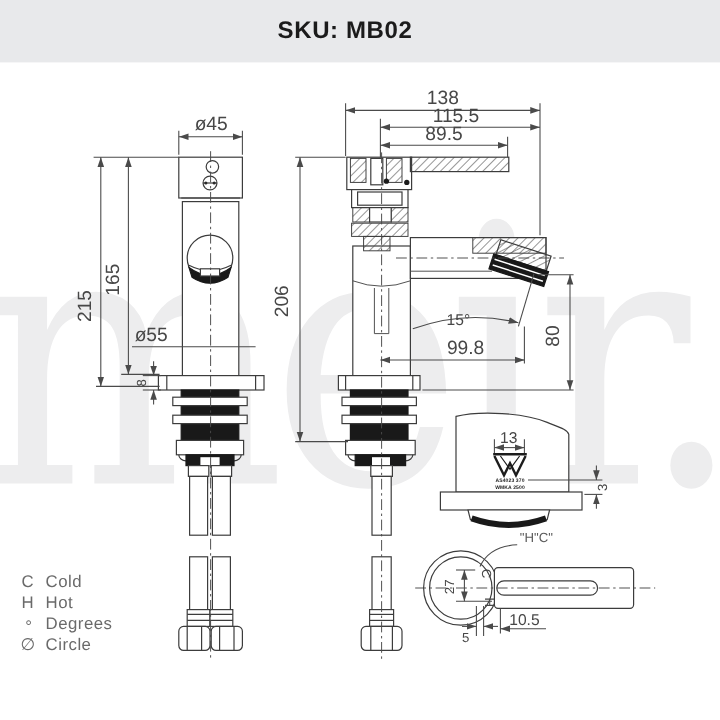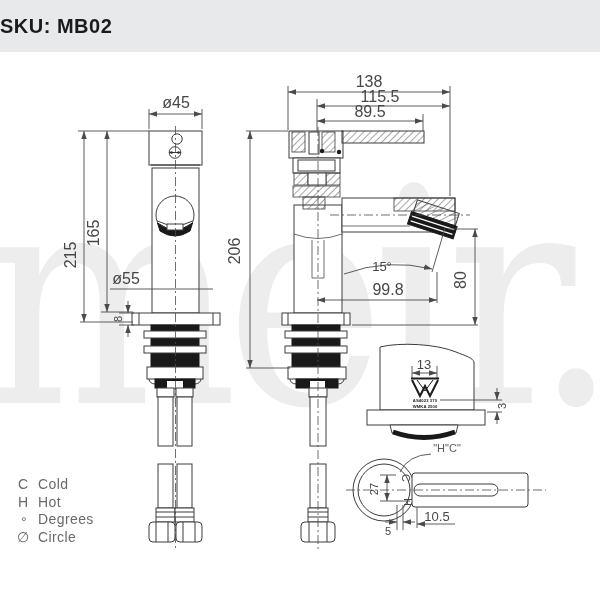--- a/index.html
+++ b/index.html
@@ -2,21 +2,21 @@
 <html><head>
 <meta charset="utf-8">
 <style>
   html,body{margin:0;padding:0;}
   body{
     width:600px;height:600px;position:relative;overflow:hidden;
     background:#ffffff;font-family:"Liberation Sans",sans-serif;
   }
   .header{
     position:absolute;left:0;top:0;width:600px;height:52px;
-    background:#e8e9eb;display:flex;align-items:center;justify-content:flex-start;
+    background:#e8e9eb;display:flex;align-items:center;justify-content:center;
     box-sizing:border-box;padding-right:25px;
   }
   .sku{font-size:20px;font-weight:bold;color:#1b1b1b;letter-spacing:.5px;}
   .watermark{
     position:absolute;left:-18px;top:150px;width:700px;
     font-family:"DejaVu Serif",serif;font-size:300px;line-height:1;
     color:#ededee;letter-spacing:-14px;transform:scaleX(.9);transform-origin:left top;
     user-select:none;white-space:nowrap;
   }
   svg{position:absolute;left:0;top:0;}

